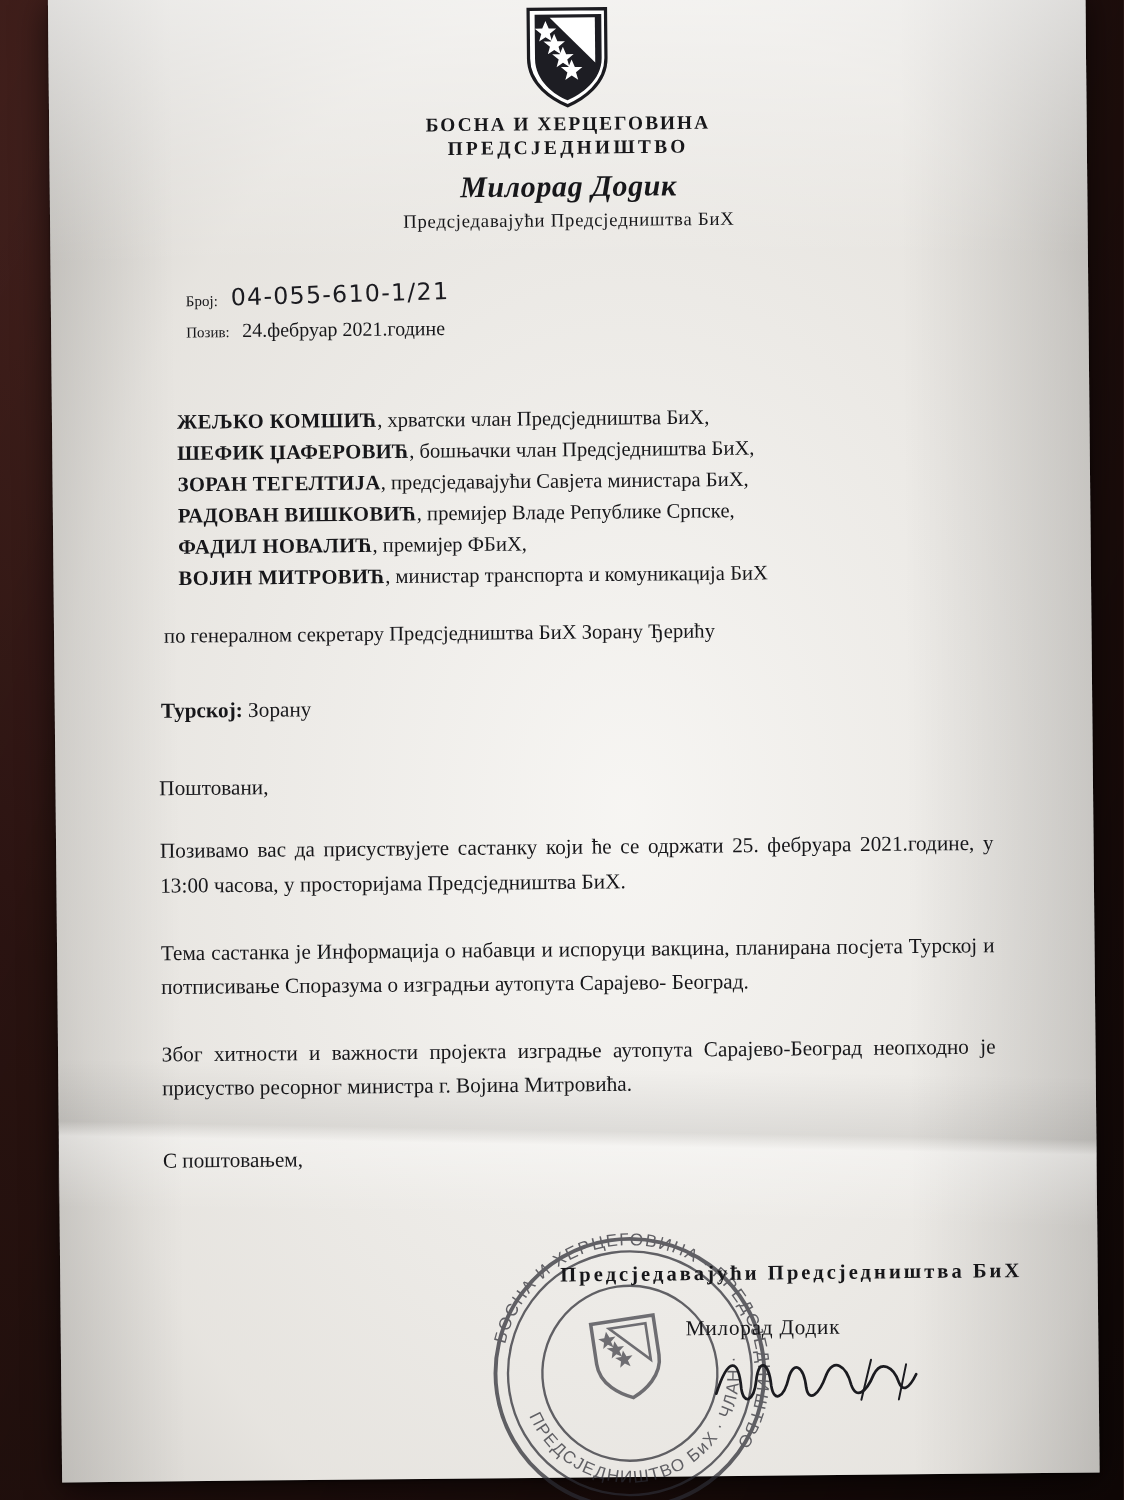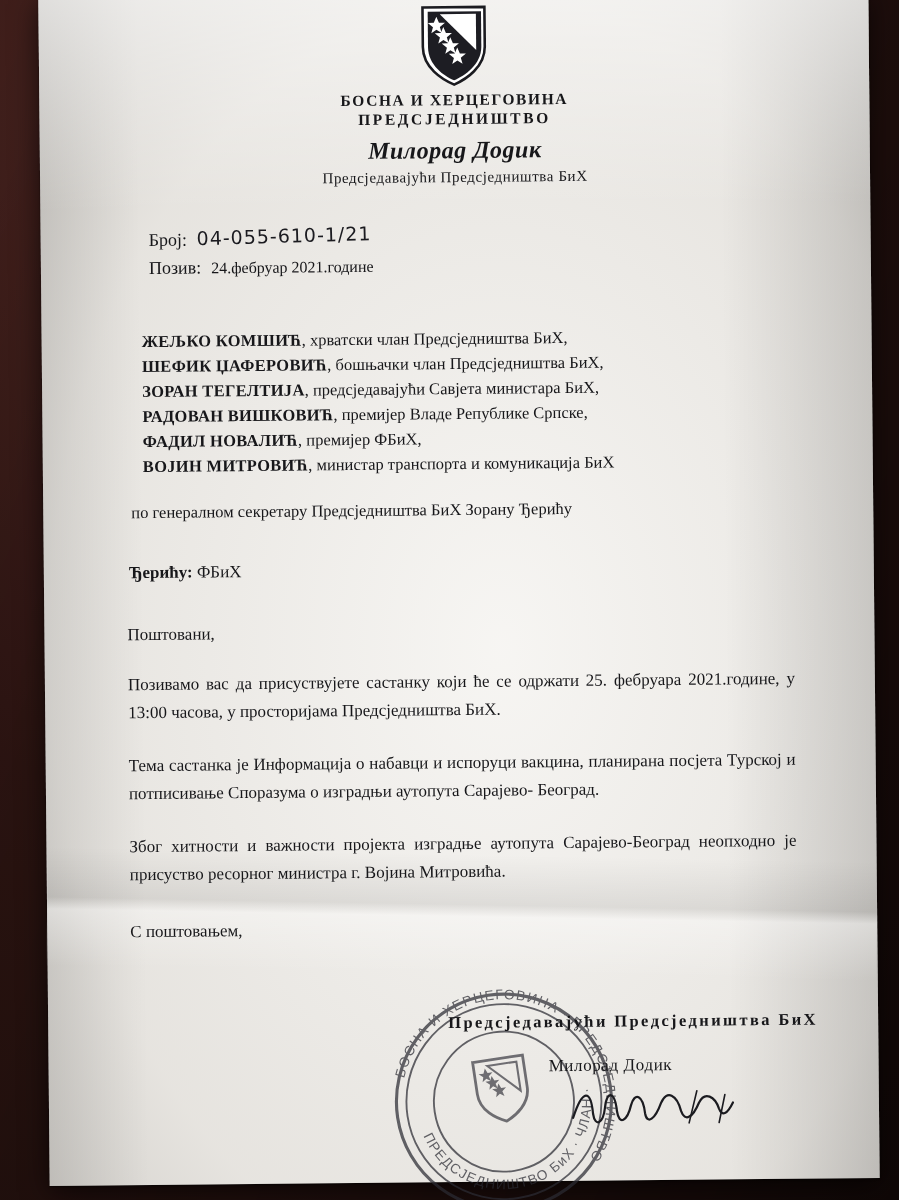--- a/index.html
+++ b/index.html
@@ -101,21 +101,21 @@
   }
 
   
   .refblock {
     margin-top: 36px;
     padding-left: 108px;
     font-size: 16px;
     line-height: 1.55;
   }
   .ref-row { display: flex; align-items: baseline; gap: 10px; }
-  .ref-label { font-size: 18px; }
+  .ref-label { font-size: 12px; }
   .handwritten {
     font-family: "DejaVu Sans", sans-serif;
     font-size: 19px;
     letter-spacing: 1px;
     transform: rotate(-1.2deg) translateY(-2px);
     display: inline-block;
     color: #1b1b20;
   }
 
   
@@ -258,22 +258,22 @@
         <span class="nm">ФАДИЛ НОВАЛИЋ</span><span>, премијер ФБиХ,</span>
       </div>
       <div>
         <span class="nm">ВОЈИН МИТРОВИЋ</span><span>, министар транспорта и комуникација БиХ</span>
       </div>
     </div>
 
     <div class="via">по генералном секретару Предсједништва БиХ Зорану Ђерићу</div>
 
     <div class="subject">
-      <span class="lbl">Ђерићу:</span>
-      <span>ФБиХ</span>
+      <span class="lbl">Турској:</span>
+      <span>Зорану</span>
     </div>
 
     <div class="salutation">Поштовани,</div>
 
     <div class="para">Позивамо вас да присуствујете састанку који ће се одржати 25. фебруара 2021.године, у 13:00 часова, у просторијама Предсједништва БиХ.</div>
     <div class="para">Тема састанка је Информација о набавци и испоруци вакцина, планирана посјета Турској и потписивање Споразума о изградњи аутопута Сарајево- Београд.</div>
     <div class="para">Због хитности и важности пројекта изградње аутопута Сарајево-Београд неопходно је присуство ресорног министра г. Војина Митровића.</div>
 
     <div class="closing">С поштовањем,</div>
 

